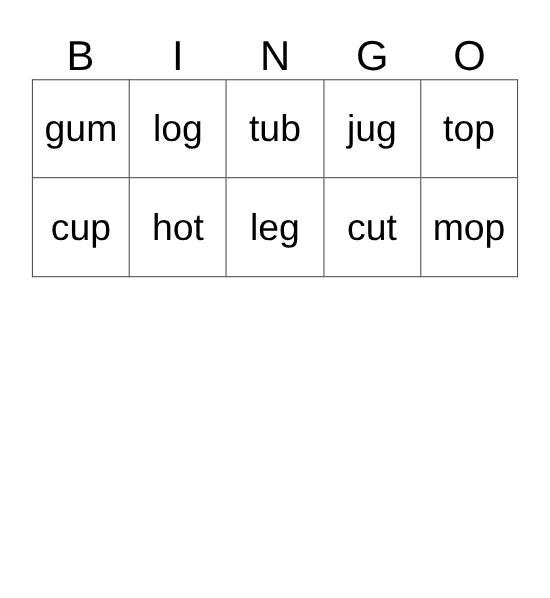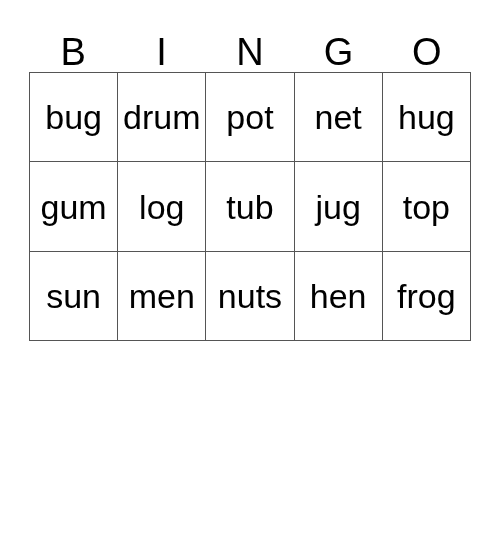--- a/index.html
+++ b/index.html
@@ -73,36 +73,29 @@
     <div class="header-cell">B</div>
     <div class="header-cell">I</div>
     <div class="header-cell">N</div>
     <div class="header-cell">G</div>
     <div class="header-cell">O</div>
   </div>
 
   <table class="grid">
     <tbody>
       <tr>
-        <td>bug</td>
-        <td>drum</td>
-        <td>pot</td>
-        <td>net</td>
-        <td>hug</td>
-      </tr>
-      <tr>
         <td>gum</td>
         <td>log</td>
         <td>tub</td>
         <td>jug</td>
         <td>top</td>
       </tr>
       <tr>
-        <td>sun</td>
-        <td>men</td>
-        <td>nuts</td>
-        <td>hen</td>
-        <td>frog</td>
+        <td>cup</td>
+        <td>hot</td>
+        <td>leg</td>
+        <td>cut</td>
+        <td>mop</td>
       </tr>
     </tbody>
   </table>
 
 </div>
 
 </body></html>

